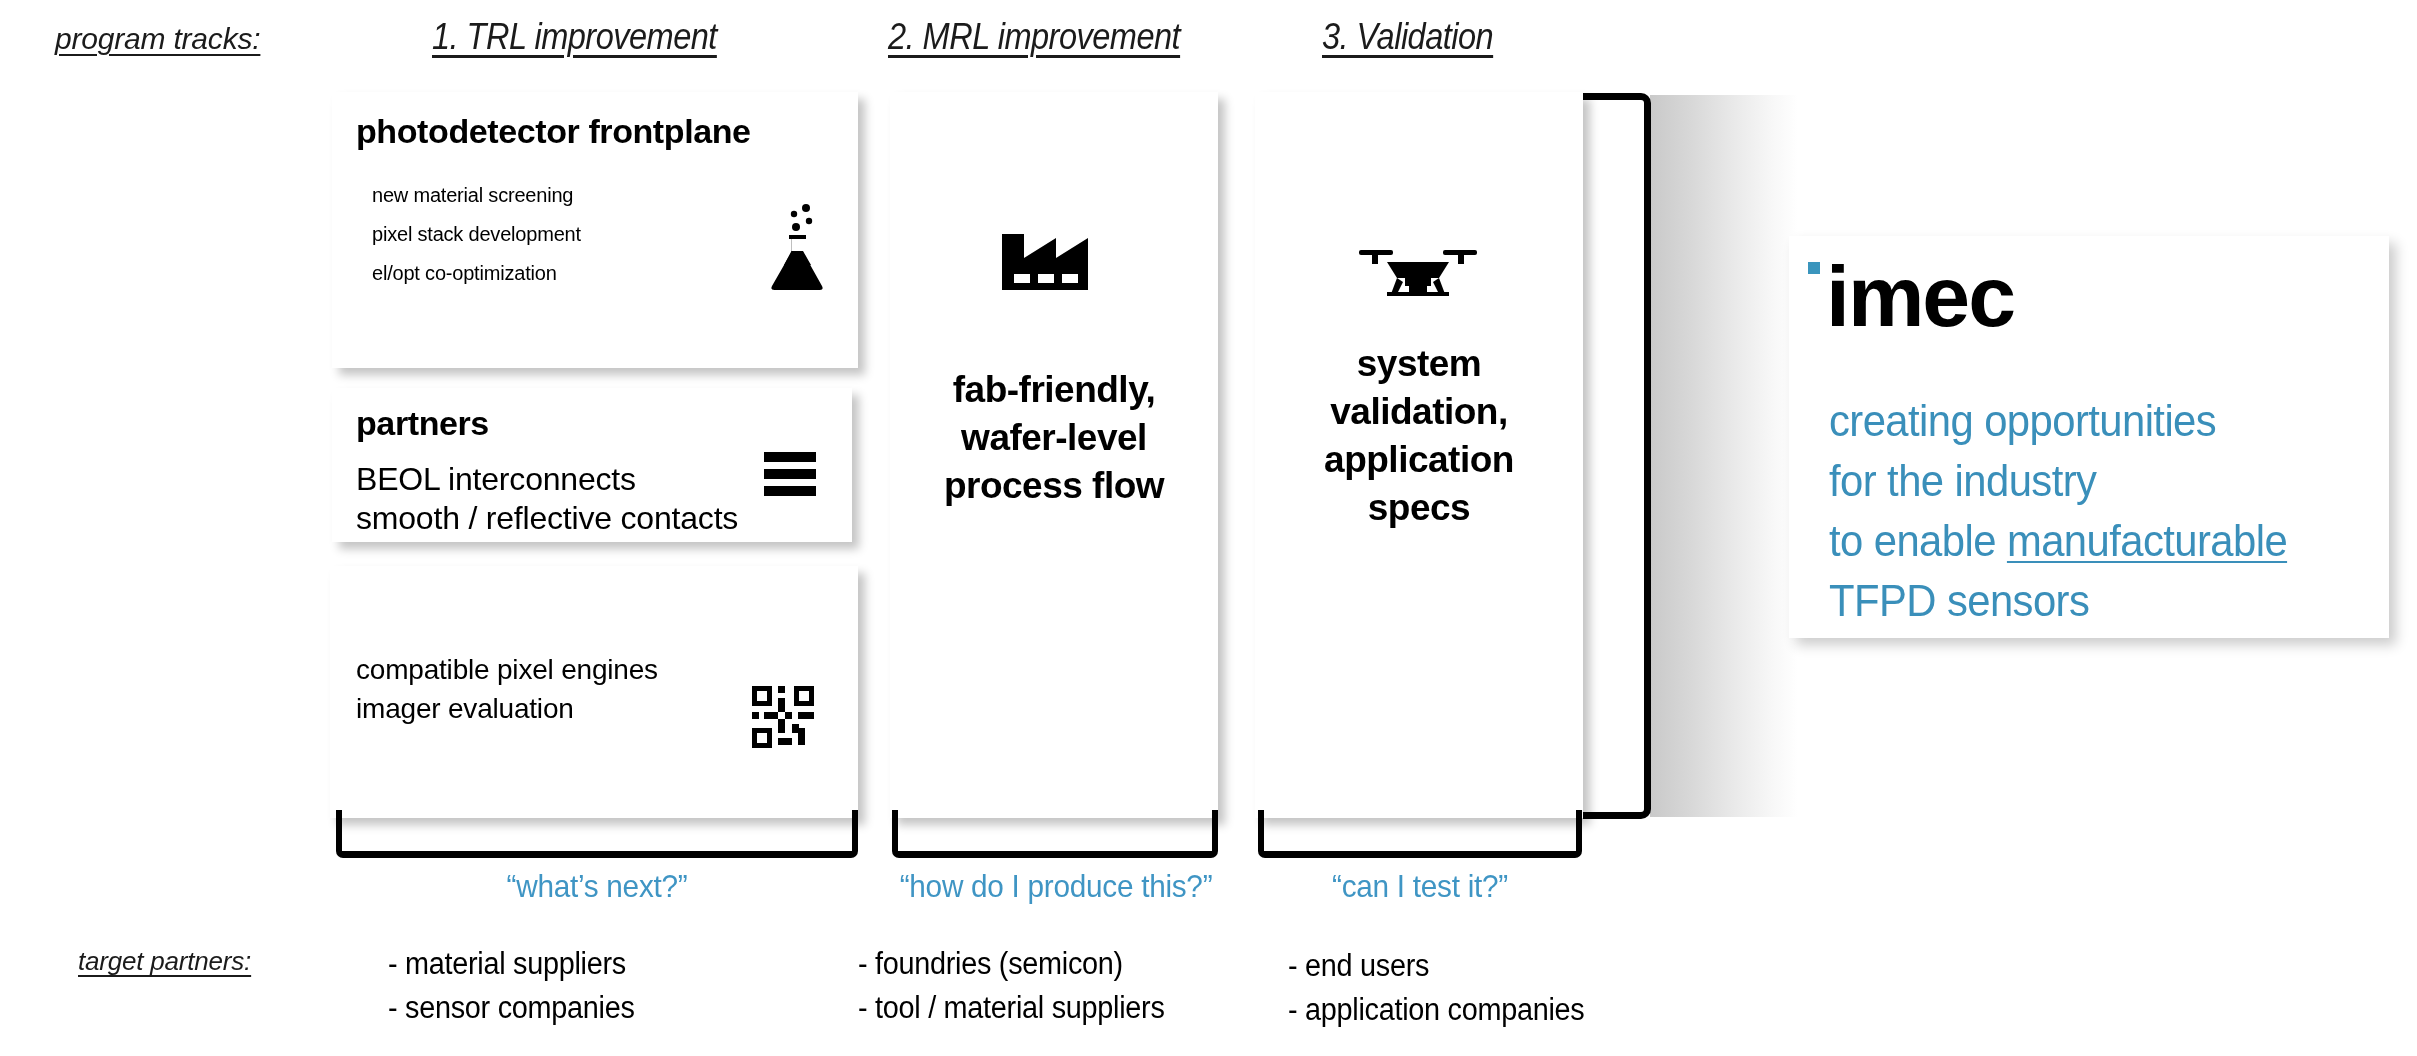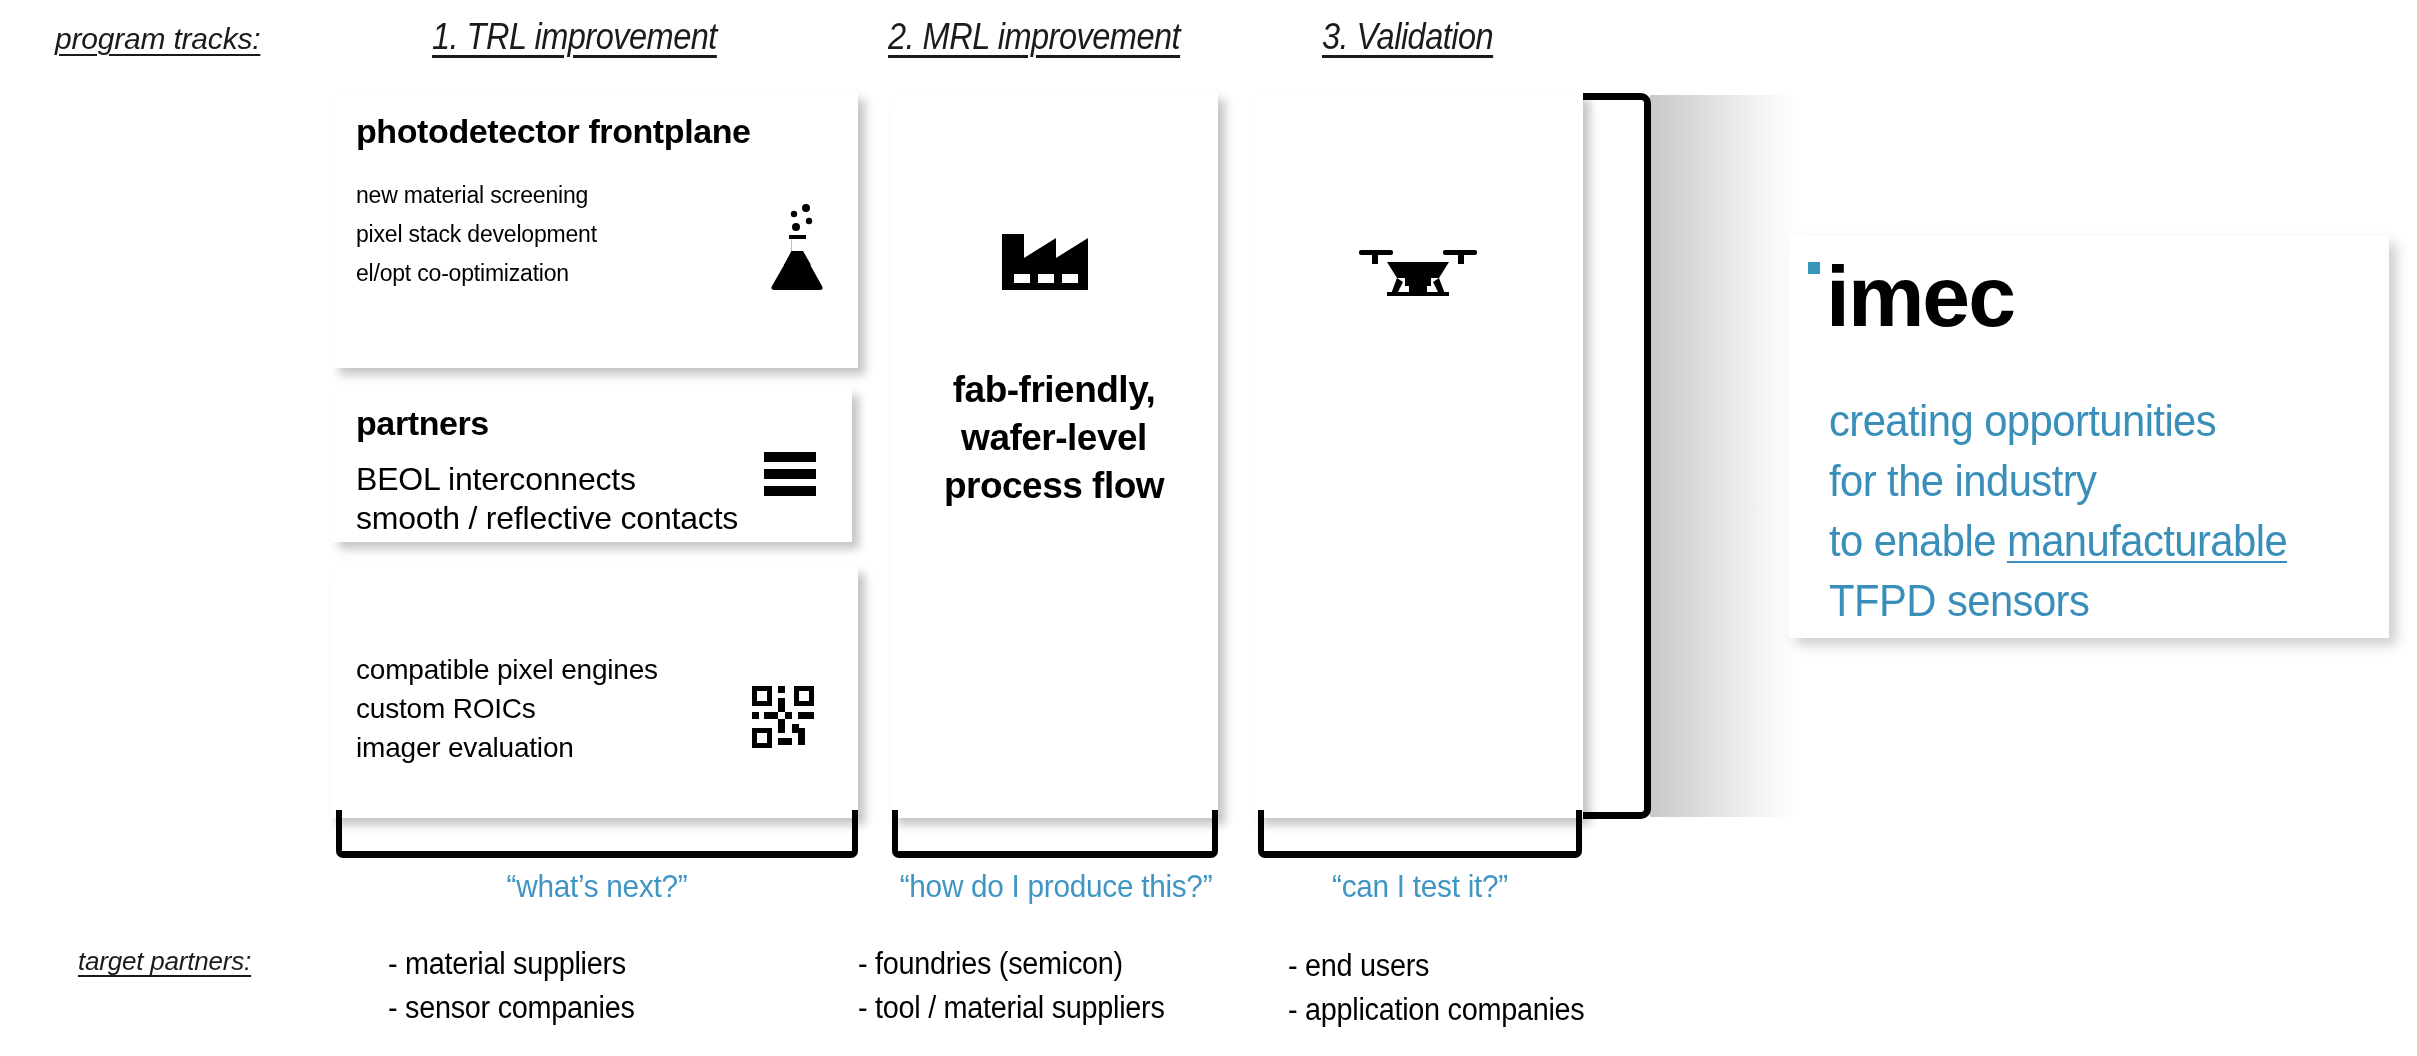--- a/index.html
+++ b/index.html
@@ -102,21 +102,21 @@
 <div class="abs rowlabel" style="left:55px;top:22px;font-size:30px;">program tracks:</div>
 
 <div class="abs colhead" style="left:432px;top:16px;font-size:37px;">1. TRL improvement</div>
 
 <div class="abs colhead" style="left:888px;top:16px;font-size:37px;">2. MRL improvement</div>
 
 <div class="abs colhead" style="left:1322px;top:16px;font-size:37px;">3. Validation</div>
 
 <div class="abs card" style="left:332px;top:92px;width:526px;height:276px;">
   <div class="abs card-title" style="left:24px;top:20px;font-size:34px;">photodetector frontplane</div>
-  <div class="abs card-lines" style="left:24px;top:84px;font-size:23px;line-height:39px;">
+  <div class="abs card-lines" style="left:40px;top:84px;font-size:20px;line-height:39px;">
     <div>new material screening</div>
     <div>pixel stack development</div>
     <div>el/opt co-optimization</div>
   </div>
 
   <div class="abs" style="left:434px;top:110px;">
     <svg width="62" height="90" viewBox="0 0 62 90">
       <g fill="#000">
         <circle cx="40" cy="6" r="4"></circle>
         <circle cx="28" cy="12" r="3.2"></circle>
@@ -143,21 +143,20 @@
       <rect x="0" y="2" width="52" height="10" fill="#000"></rect>
       <rect x="0" y="19" width="52" height="10" fill="#000"></rect>
       <rect x="0" y="36" width="52" height="10" fill="#000"></rect>
     </svg>
   </div>
 </div>
 
 <div class="abs card" style="left:330px;top:566px;width:528px;height:252px;">
   <div class="abs card-lines" style="left:26px;top:84px;font-size:28px;line-height:39px;">
     <div>compatible pixel engines</div>
-    <div>custom ROICs</div>
     <div>imager evaluation</div>
   </div>
 
   <div class="abs" style="left:422px;top:120px;">
     <svg width="62" height="62" viewBox="0 0 62 62">
       <g fill="#000">
         <rect x="0" y="0" width="20" height="20"></rect>
         <rect x="5" y="5" width="10" height="10" fill="#fff"></rect>
         <rect x="42" y="0" width="20" height="20"></rect>
         <rect x="47" y="5" width="10" height="10" fill="#fff"></rect>
@@ -206,20 +205,26 @@
         <rect x="101" y="13" width="6" height="9"></rect>
         <path d="M30 20 L92 20 L82 36 L40 36 Z"></path>
         <rect x="48" y="36" width="26" height="8"></rect>
         <path d="M40 36 L34 52 L40 52 L46 40 Z"></path>
         <path d="M82 36 L88 52 L82 52 L76 40 Z"></path>
         <rect x="30" y="50" width="62" height="4"></rect>
         <rect x="52" y="40" width="18" height="14"></rect>
       </g>
     </svg>
   </div>
+  <div class="abs bigcard-text" style="left:0;top:248px;width:328px;font-size:37px;">
+    <div>system</div>
+    <div>validation,</div>
+    <div>application</div>
+    <div>specs</div>
+  </div>
 </div>
 
 <div class="abs grayband" style="left:1650px;top:95px;width:148px;height:722px;"></div>
 
 <div class="abs bracket-right" style="left:1583px;top:93px;width:68px;height:726px;"></div>
 
 <div class="abs bracket-bottom" style="left:336px;top:810px;width:522px;height:48px;"></div>
 <div class="abs bracket-bottom" style="left:892px;top:810px;width:326px;height:48px;"></div>
 <div class="abs bracket-bottom" style="left:1258px;top:810px;width:324px;height:48px;"></div>
 

